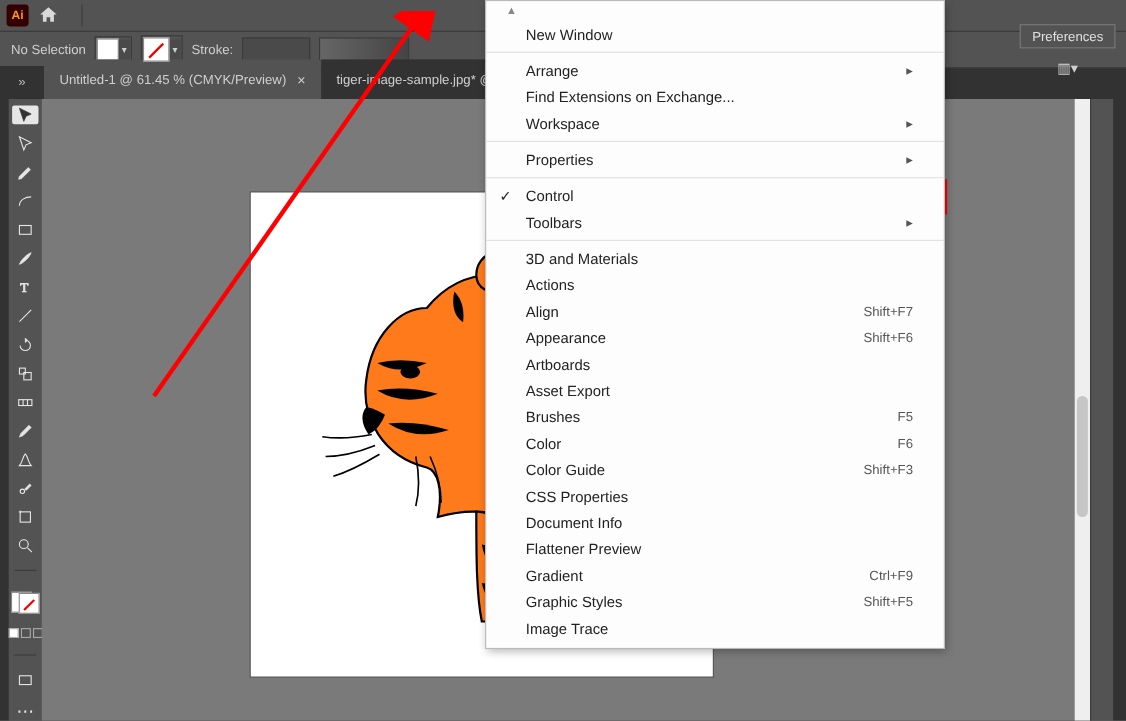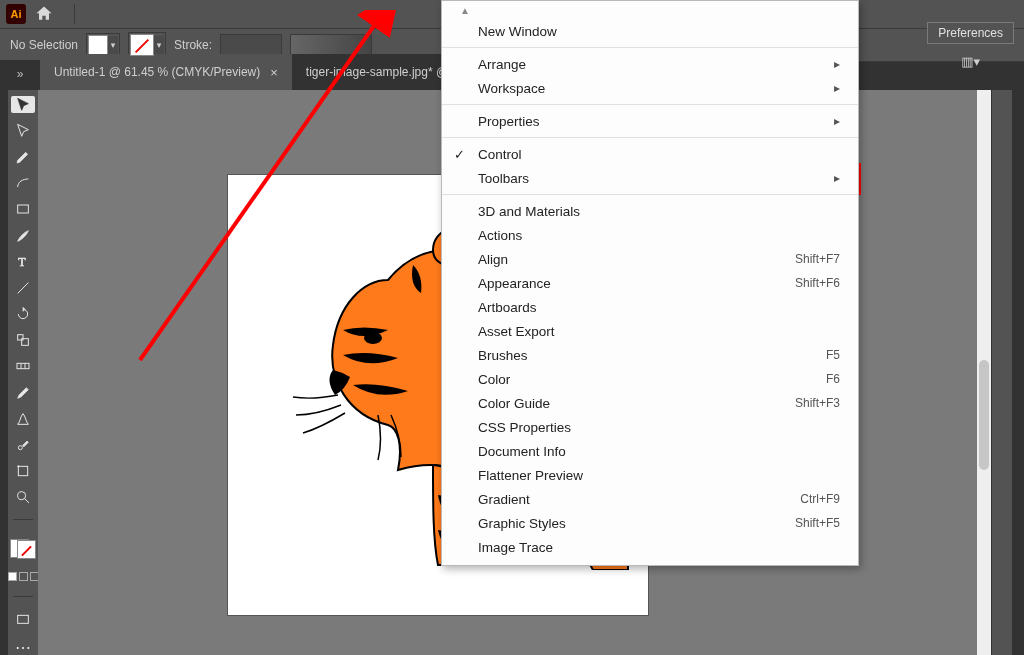--- a/index.html
+++ b/index.html
@@ -45,21 +45,21 @@
   .canvas-area{flex:1;background:#7a7a7a;position:relative;overflow:hidden;}
   .artboard{position:absolute;left:190px;top:85px;width:420px;height:440px;background:#fff;box-shadow:0 0 0 1px #555;}
   .tiger{position:absolute;left:55px;top:35px;width:360px;height:360px;}
   .right-pane{width:20px;background:#535353;border-left:1px solid #323232;}
   .right-pane2{width:12px;background:#323232;}
   .scroll-track{position:absolute;right:0;top:0;bottom:0;width:14px;background:#EFEFEF;}
   .scroll-thumb{position:absolute;right:2px;top:270px;width:10px;height:110px;background:#c6c6c6;border-radius:5px;}
   
   .dropdown{position:absolute;left:441px;top:0;width:416px;background:#fdfdfd;color:#222;border:1px solid #b9b9b9;box-shadow:2px 3px 8px rgba(0,0,0,.3);font-size:13.5px;z-index:50;padding-bottom:6px;}
   .dropdown .dd-top-arrow{height:18px;display:flex;align-items:center;padding-left:18px;color:#888;font-size:10px;}
-  .dd-row{height:24px;display:flex;align-items:center;padding-left:36px;padding-right:18px;position:relative;}
+  .dd-row{height:24px;display:flex;align-items:center;padding-left:36px;padding-right:28px;position:relative;}
   .dd-row .sub{margin-left:auto;color:#555;font-size:12px;}
   .dd-row .check{position:absolute;left:12px;font-size:13px;color:#222;}
   .dd-sep{height:1px;background:#e0e0e0;margin:4px 0;}
   .dd-highlight{position:absolute;border:3px solid #ff0000;pointer-events:none;}
   
   .ann-arrow{position:absolute;z-index:60;pointer-events:none;}
   .tabstrip-left{width:40px;height:28px;background:#323232;position:absolute;left:0;top:60px;display:flex;align-items:center;justify-content:center;color:#bcbcbc;font-size:12px;}
 </style>
 </head>
 <body>
@@ -269,20 +269,23 @@
   <div id="dd-body">
       <div class="dd-row">
         <span>New Window</span>
       </div>
       <div class="dd-sep"></div>
       <div class="dd-row">
         <span>Arrange</span>
         <span class="sub">▸</span>
       </div>
       <div class="dd-row">
+        <span>Find Extensions on Exchange...</span>
+      </div>
+      <div class="dd-row">
         <span>Workspace</span>
         <span class="sub">▸</span>
       </div>
       <div class="dd-sep"></div>
       <div class="dd-row">
         <span>Properties</span>
         <span class="sub">▸</span>
       </div>
       <div class="dd-sep"></div>
       <div class="dd-row">

